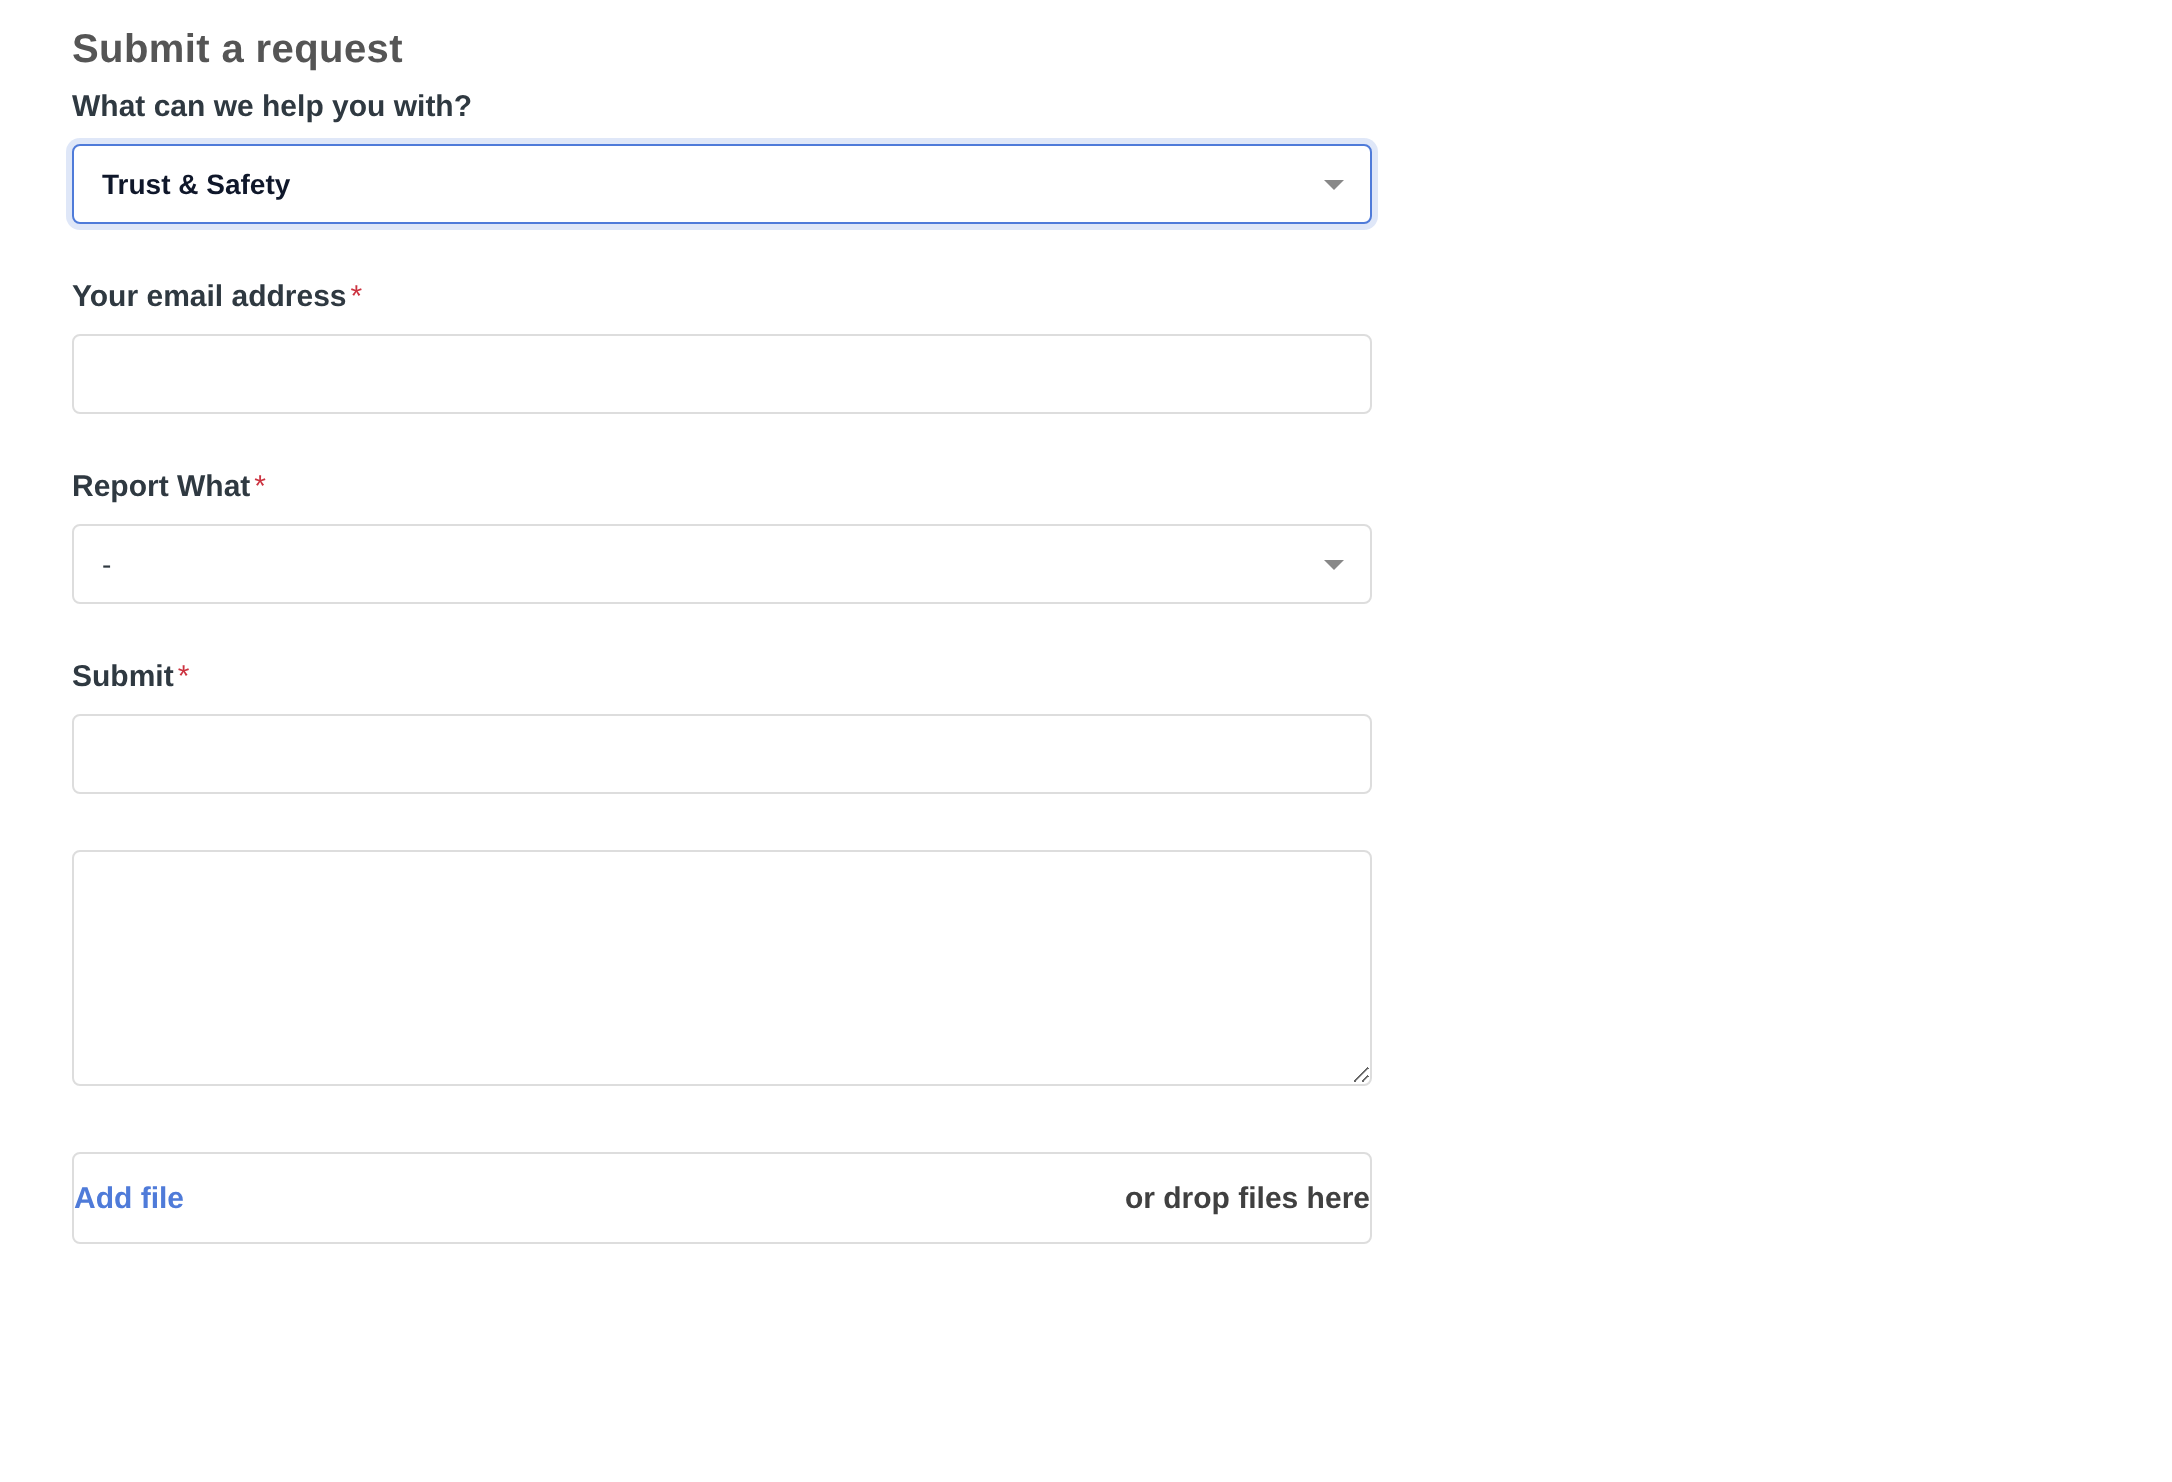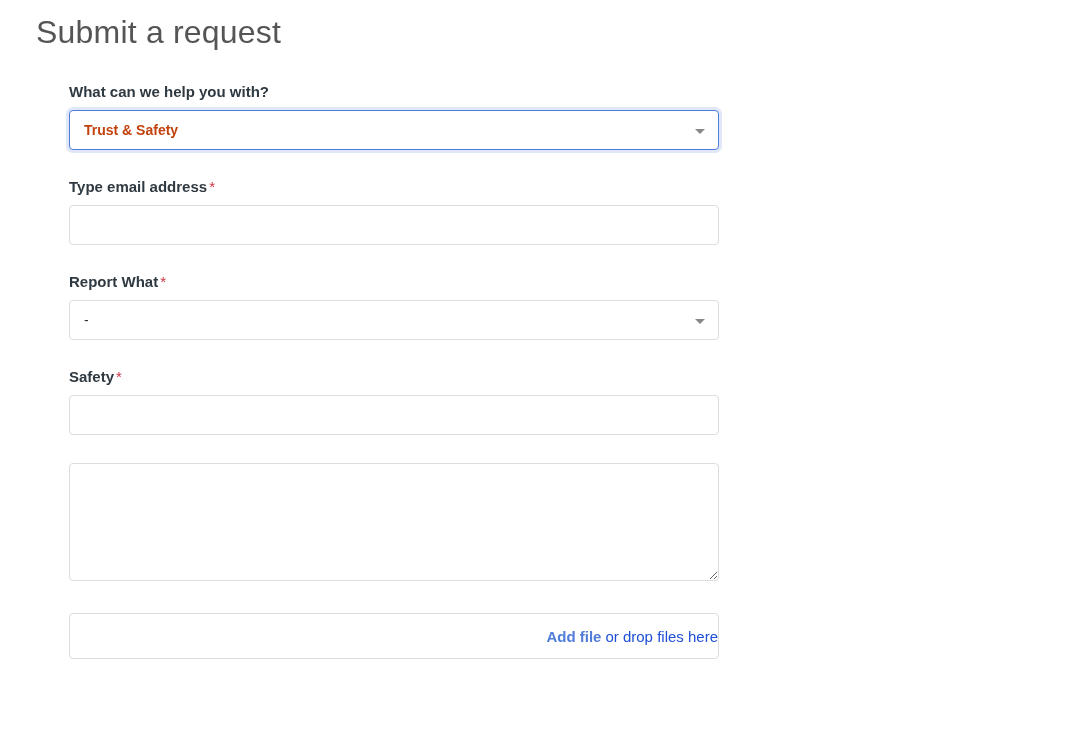--- a/index.html
+++ b/index.html
@@ -8,29 +8,28 @@
     padding: 0;
     background: #ffffff;
     font-family: -apple-system, BlinkMacSystemFont, "Segoe UI", Helvetica, Arial, sans-serif;
     color: #2f3941;
   }
   .page {
     width: 1086px;
     padding: 0 0 40px 36px;
   }
   h1.page-title {
-    font-size: 32px;
-    font-weight: 400;
+    font-size: 20px;
+    font-weight: 700;
     color: #555;
-    margin: 14px 0 32px 0;
+    margin: 14px 0 8px 0;
     letter-spacing: 0.2px;
   }
   .form {
     width: 650px;
-    margin-left: 33px;
   }
   .field {
     margin-bottom: 28px;
   }
   .label {
     display: block;
     font-size: 15px;
     font-weight: 600;
     color: #2f3941;
     margin-bottom: 10px;
@@ -52,21 +51,21 @@
     background: #fff;
     font-size: 14px;
     line-height: 38px;
     color: #2f3941;
     cursor: pointer;
   }
   .select-focused {
     border: 1px solid #4f7bd9;
     box-shadow: 0 0 0 3px rgba(79,123,217,0.18);
     font-weight: 700;
-    color: #c2410c;
+    color: #0f172a;
   }
   .select-arrow {
     position: absolute;
     right: 14px;
     top: 50%;
     transform: translateY(-50%);
     pointer-events: none;
   }
   .text-input {
     width: 100%;
@@ -91,33 +90,33 @@
     font-family: inherit;
   }
   .dropzone {
     width: 100%;
     height: 46px;
     border: 1px solid #ddd;
     border-radius: 4px;
     background: #fff;
     display: flex;
     align-items: center;
-    justify-content: flex-end;
+    justify-content: space-between;
     font-size: 15px;
     color: #555;
     cursor: pointer;
   }
   .dropzone .addfile {
     color: #4f7bd9;
     font-weight: 600;
     margin-right: 4px;
   }
   .dropzone .rest {
-    font-weight: 400;
-    color: #1d4ed8;
+    font-weight: 700;
+    color: #404040;
   }
 </style>
 </head>
 <body>
 
 <div class="page">
   <h1 class="page-title">Submit a request</h1>
 
   <div class="form">
 
@@ -132,21 +131,21 @@
         <span class="select-arrow">
           <svg width="10" height="6" viewBox="0 0 10 6">
               <path d="M0 0 L5 5 L10 0 Z" fill="#888"></path>
             </svg>
         </span>
       </div>
     </div>
 
     <div class="field">
       <label class="label">
-        <span>Type email address</span><span class="required">*</span>
+        <span>Your email address</span><span class="required">*</span>
       </label>
       <input type="text" class="text-input" value="" style="">
     </div>
 
     <div class="field">
       <label class="label">
         <span>Report What</span><span class="required">*</span>
       </label>
       <div class="select-wrap">
         <div class="select-input">
@@ -155,21 +154,21 @@
         <span class="select-arrow">
           <svg width="10" height="6" viewBox="0 0 10 6">
               <path d="M0 0 L5 5 L10 0 Z" fill="#888"></path>
             </svg>
         </span>
       </div>
     </div>
 
     <div class="field">
       <label class="label">
-        <span>Safety</span><span class="required">*</span>
+        <span>Submit</span><span class="required">*</span>
       </label>
       <input type="text" class="text-input" value="" style="">
     </div>
 
     <div class="field">
       <textarea class="textarea" style=""></textarea>
     </div>
 
     <div class="field">
       <div class="dropzone">

